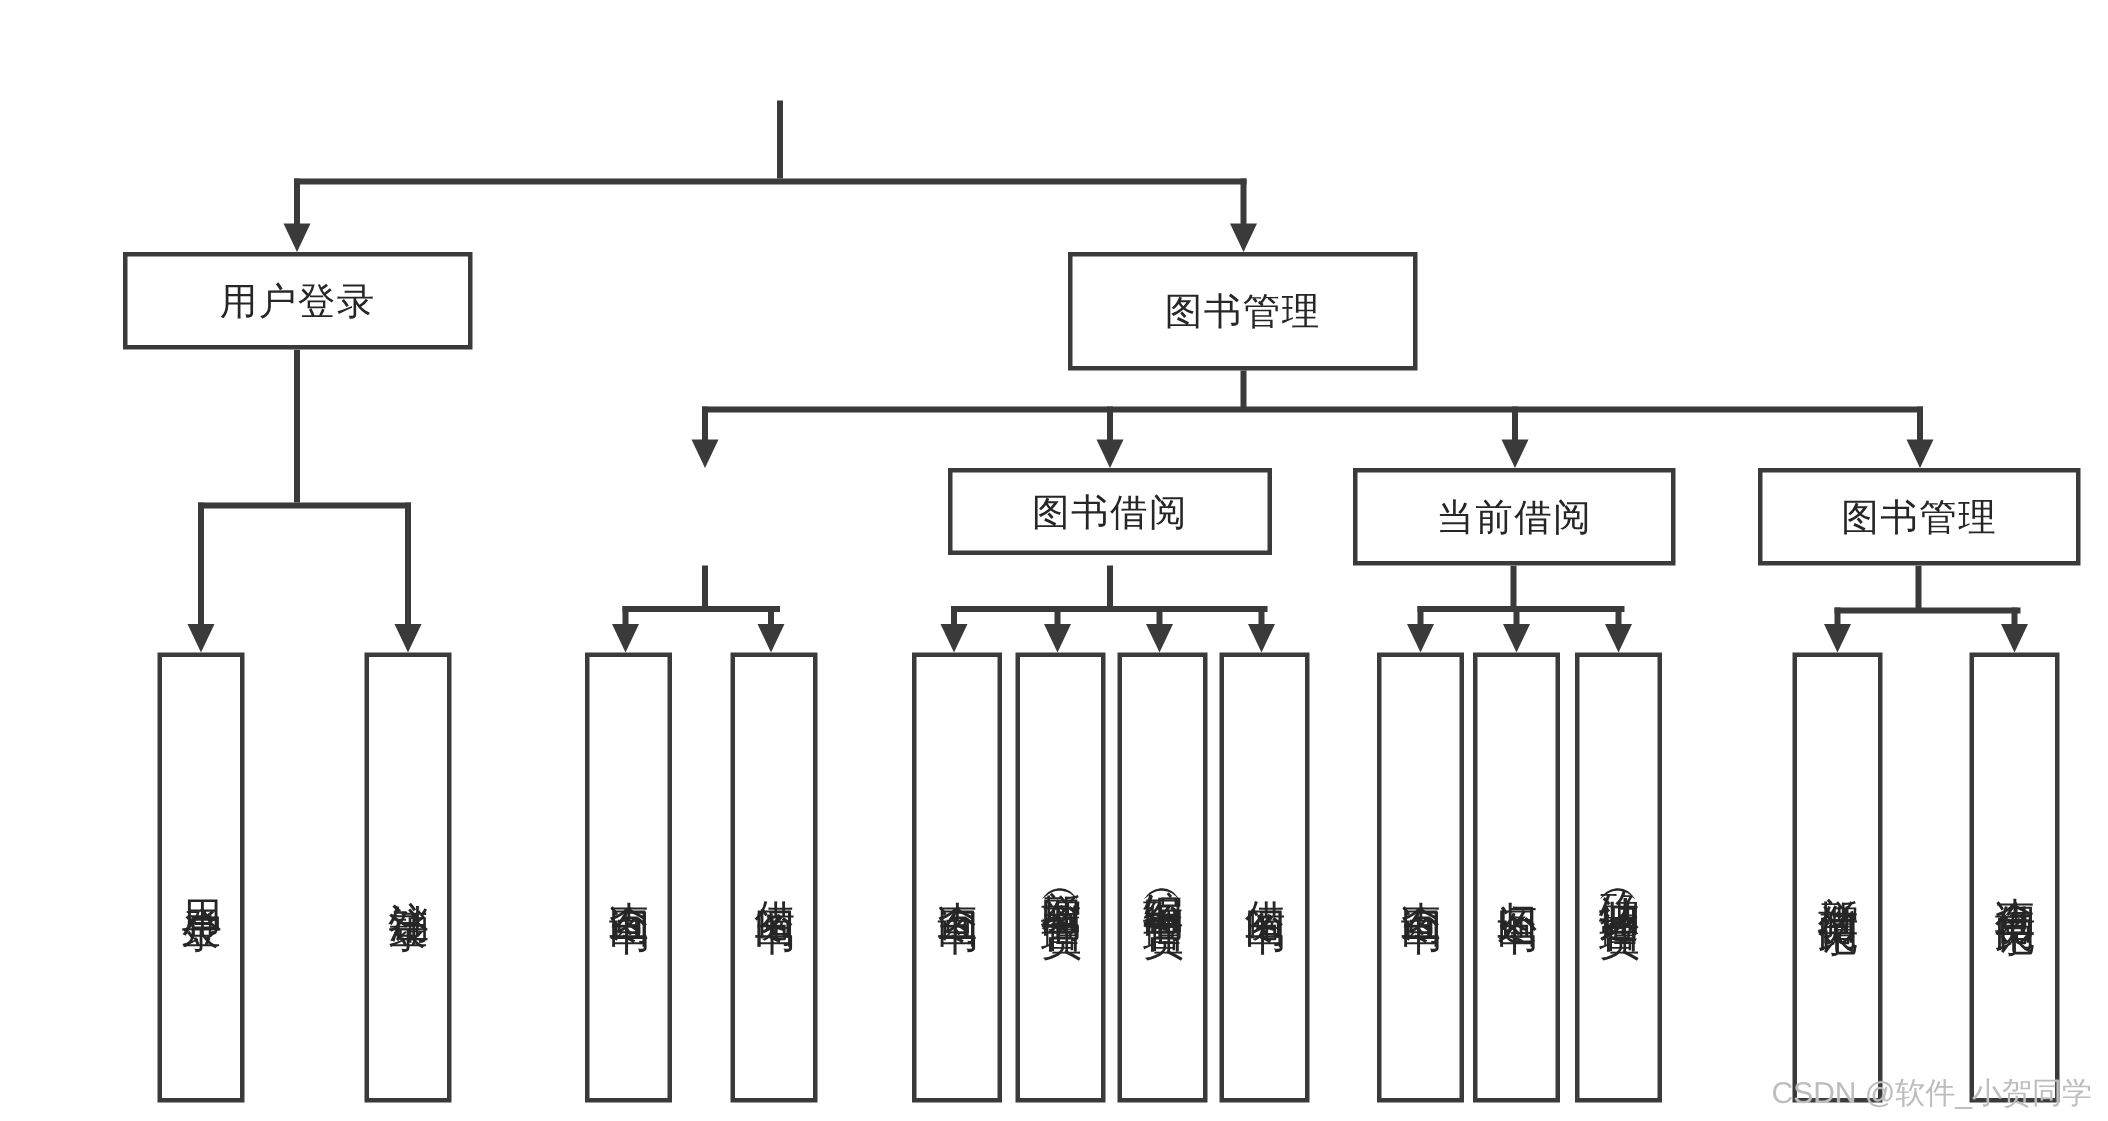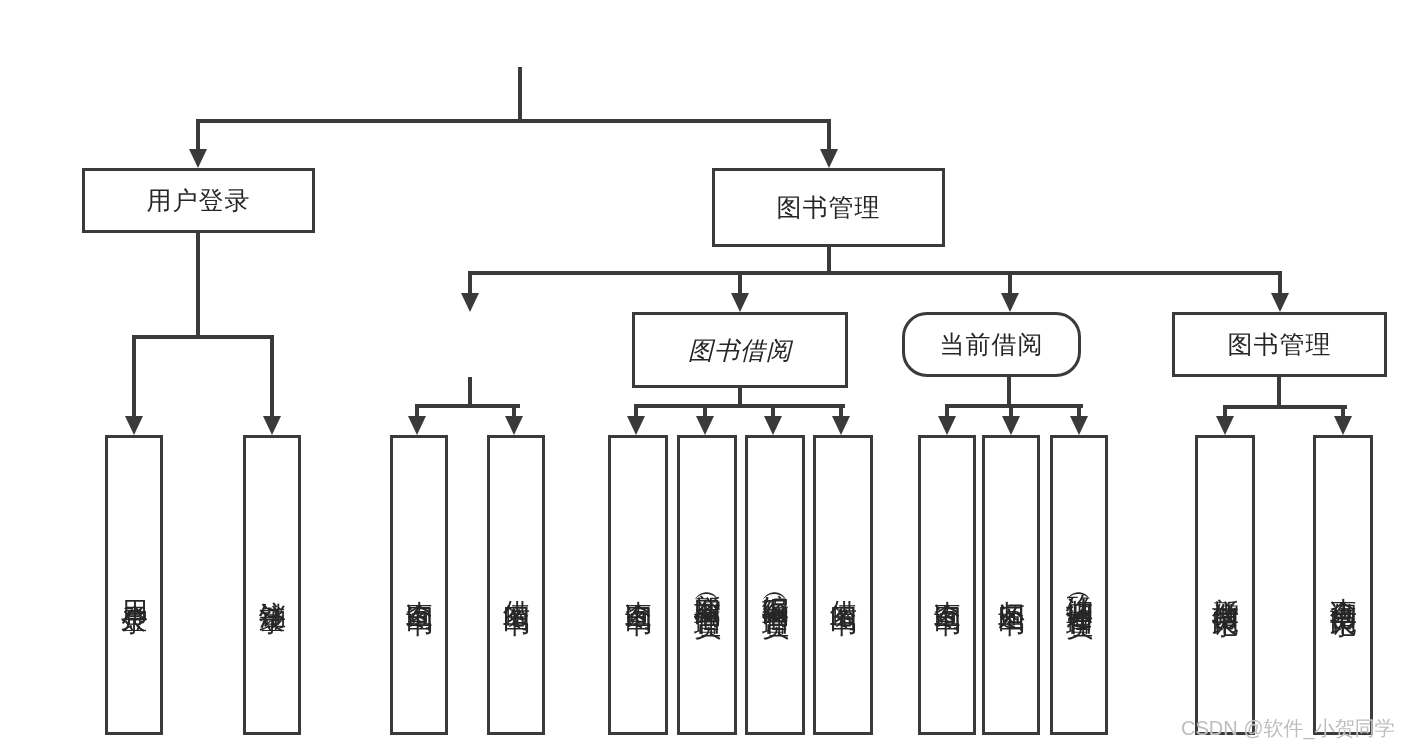--- a/index.html
+++ b/index.html
@@ -96,24 +96,24 @@
   <div class="hl" style="left:468px;top:271px;width:814px;"></div>
   <div class="vl" style="left:468px;top:271px;height:23px;"></div>
   <div class="arr" style="left:461px;top:293px;"></div>
   <div class="vl" style="left:738px;top:271px;height:23px;"></div>
   <div class="arr" style="left:731px;top:293px;"></div>
   <div class="vl" style="left:1008px;top:271px;height:23px;"></div>
   <div class="arr" style="left:1001px;top:293px;"></div>
   <div class="vl" style="left:1278px;top:271px;height:23px;"></div>
   <div class="arr" style="left:1271px;top:293px;"></div>
 
-  <div class="node" style="left:632px;top:312px;width:216px;height:76px;font-style:italic;">
+  <div class="node" style="left:632px;top:312px;width:216px;height:58px;">
     <span>图书借阅</span>
   </div>
-  <div class="node" style="left:902px;top:312px;width:179px;height:65px;border-radius:25px;">
+  <div class="node" style="left:902px;top:312px;width:215px;height:65px;">
     <span>当前借阅</span>
   </div>
   <div class="node" style="left:1172px;top:312px;width:215px;height:65px;">
     <span>图书管理</span>
   </div>
 
   <div class="vl" style="left:468px;top:377px;height:31px;"></div>
   <div class="hl" style="left:415px;top:404px;width:105px;"></div>
   <div class="vl" style="left:415px;top:404px;height:14px;"></div>
   <div class="arr" style="left:408px;top:416px;"></div>

